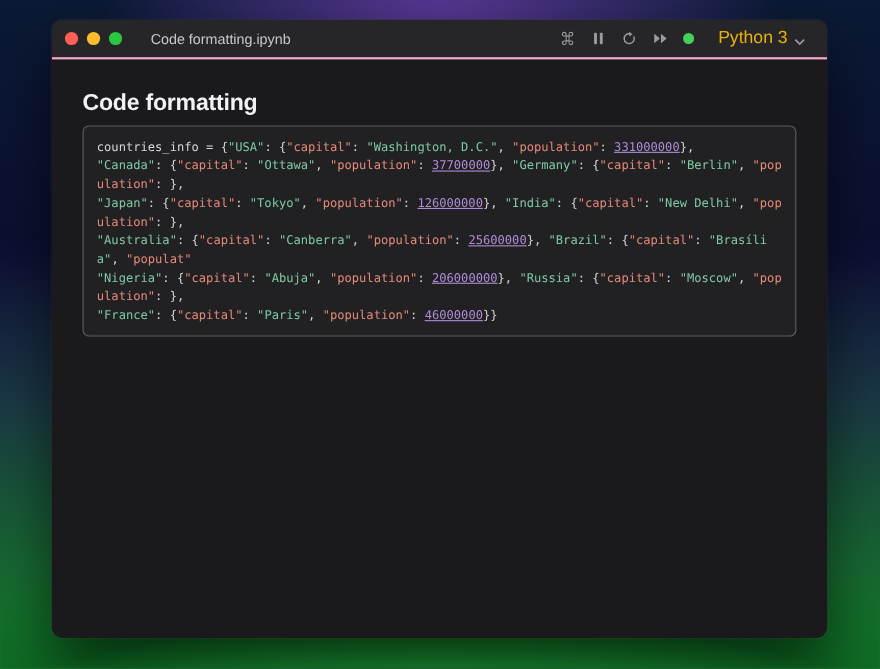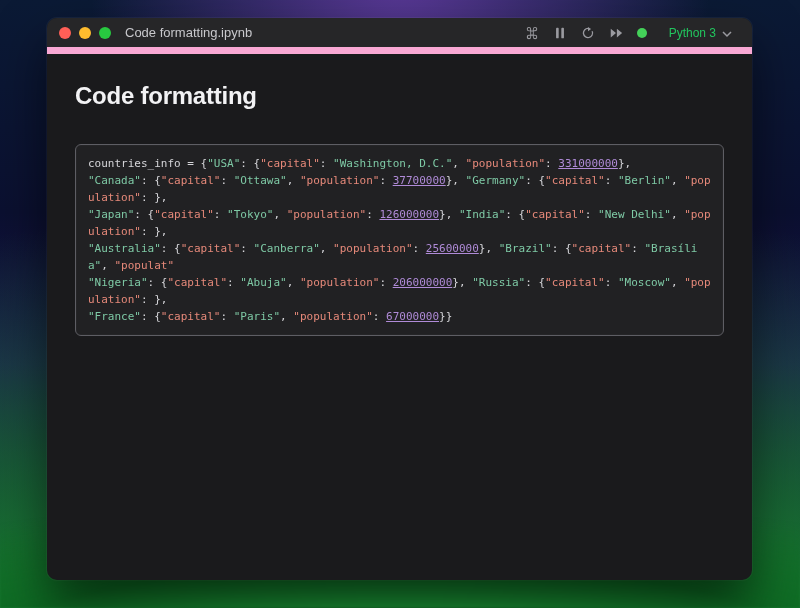--- a/index.html
+++ b/index.html
@@ -25,49 +25,49 @@
     left: 47px; top: 18px;
     width: 705px; height: 562px;
     background: #1a1a1c;
     border-radius: 10px;
     box-shadow: 0 25px 50px rgba(0,0,0,0.55), 0 0 0 1px rgba(255,255,255,0.05);
     display: flex; flex-direction: column;
     overflow: hidden;
   }
   .titlebar {
     height: 36px; display: flex; align-items: center;
-    padding: 0 12px; gap: 8px;
+    padding: 0 12px; gap: 20px;
     background: #262628;
-    border-bottom: 7px solid #f9a8d4;
+    border-bottom: 2px solid #f9a8d4;
   }
   .traffic { display: flex; gap: 8px; align-items: center; }
   .dot { width: 12px; height: 12px; border-radius: 50%; }
   .dot.red { background: #ff5f57; }
   .dot.yellow { background: #febc2e; }
   .dot.green { background: #28c840; }
   .title {
     color: #c8c8cc; font-size: 13px; margin-left: 6px; flex: 0 0 auto;
   }
   .spacer { flex: 1 1 auto; }
   .tbicons { display: flex; align-items: center; gap: 14px; color: #9a9aa0; }
   .tbicon { width: 14px; height: 14px; display: inline-flex; align-items: center; justify-content: center; }
   .tbicon svg { width: 14px; height: 14px; fill: #9a9aa0; }
   .status-dot { width: 10px; height: 10px; border-radius: 50%; background: #44d159; }
   .kernel {
     display: flex; align-items: center; gap: 6px;
-    color: #22c55e; font-size: 12px; padding: 3px 8px;
+    color: #eab308; font-size: 16px; padding: 3px 8px;
     border-radius: 4px; cursor: default;
   }
   .chev { width: 10px; height: 10px; }
   .chev svg { width: 10px; height: 10px; fill: #9a9aa0; }
 
   .content { padding: 28px 28px 0 28px; color: #e6e6e8; }
   h1 {
-    font-size: 24px; font-weight: 800; letter-spacing: -0.01em;
-    color: #f2f2f4; margin-bottom: 34px;
+    font-size: 21px; font-weight: 800; letter-spacing: -0.01em;
+    color: #f2f2f4; margin-bottom: 8px;
   }
   .instr {
     font-size: 13px; color: #cfcfd3; margin-bottom: 26px;
   }
   .instr code {
     font-family: ui-monospace, SFMono-Regular, Menlo, Consolas, monospace;
     background: #2d2d30; border: 1px solid #3a3a3e;
     border-radius: 4px; padding: 1px 5px; font-size: 12px;
   }
 
@@ -143,17 +143,17 @@
   <div class="content">
     <h1>Code formatting</h1>
 
 
     <div class="cell">
       <pre class="code" id="code-block"><span class="tok-var">countries_info</span><span class="tok-op"> = </span><span class="tok-punc">{</span><span class="tok-str">"USA"</span><span class="tok-punc">: {</span><span class="tok-key">"capital"</span><span class="tok-punc">: </span><span class="tok-str">"Washington, D.C."</span><span class="tok-punc">, </span><span class="tok-key">"population"</span><span class="tok-punc">: </span><span class="tok-num">331000000</span><span class="tok-punc">}</span><span class="tok-punc">, </span>
 <span class="tok-str">"Canada"</span><span class="tok-punc">: {</span><span class="tok-key">"capital"</span><span class="tok-punc">: </span><span class="tok-str">"Ottawa"</span><span class="tok-punc">, </span><span class="tok-key">"population"</span><span class="tok-punc">: </span><span class="tok-num">37700000</span><span class="tok-punc">}</span><span class="tok-punc">, </span><span class="tok-str">"Germany"</span><span class="tok-punc">: {</span><span class="tok-key">"capital"</span><span class="tok-punc">: </span><span class="tok-str">"Berlin"</span><span class="tok-punc">, </span><span class="tok-key">"population"</span><span class="tok-punc">: </span><span class="tok-punc">}</span><span class="tok-punc">, </span>
 <span class="tok-str">"Japan"</span><span class="tok-punc">: {</span><span class="tok-key">"capital"</span><span class="tok-punc">: </span><span class="tok-str">"Tokyo"</span><span class="tok-punc">, </span><span class="tok-key">"population"</span><span class="tok-punc">: </span><span class="tok-num">126000000</span><span class="tok-punc">}</span><span class="tok-punc">, </span><span class="tok-str">"India"</span><span class="tok-punc">: {</span><span class="tok-key">"capital"</span><span class="tok-punc">: </span><span class="tok-str">"New Delhi"</span><span class="tok-punc">, </span><span class="tok-key">"population"</span><span class="tok-punc">: </span><span class="tok-punc">}</span><span class="tok-punc">, </span>
 <span class="tok-str">"Australia"</span><span class="tok-punc">: {</span><span class="tok-key">"capital"</span><span class="tok-punc">: </span><span class="tok-str">"Canberra"</span><span class="tok-punc">, </span><span class="tok-key">"population"</span><span class="tok-punc">: </span><span class="tok-num">25600000</span><span class="tok-punc">}</span><span class="tok-punc">, </span><span class="tok-str">"Brazil"</span><span class="tok-punc">: {</span><span class="tok-key">"capital"</span><span class="tok-punc">: </span><span class="tok-str">"Brasília"</span><span class="tok-punc">, </span><span class="tok-key">"populat"</span>
 <span class="tok-str">"Nigeria"</span><span class="tok-punc">: {</span><span class="tok-key">"capital"</span><span class="tok-punc">: </span><span class="tok-str">"Abuja"</span><span class="tok-punc">, </span><span class="tok-key">"population"</span><span class="tok-punc">: </span><span class="tok-num">206000000</span><span class="tok-punc">}</span><span class="tok-punc">, </span><span class="tok-str">"Russia"</span><span class="tok-punc">: {</span><span class="tok-key">"capital"</span><span class="tok-punc">: </span><span class="tok-str">"Moscow"</span><span class="tok-punc">, </span><span class="tok-key">"population"</span><span class="tok-punc">: </span><span class="tok-punc">}</span><span class="tok-punc">, </span>
-<span class="tok-str">"France"</span><span class="tok-punc">: {</span><span class="tok-key">"capital"</span><span class="tok-punc">: </span><span class="tok-str">"Paris"</span><span class="tok-punc">, </span><span class="tok-key">"population"</span><span class="tok-punc">: </span><span class="tok-num">67000000</span><span class="tok-punc">}</span><span class="tok-punc">}</span></pre>
+<span class="tok-str">"France"</span><span class="tok-punc">: {</span><span class="tok-key">"capital"</span><span class="tok-punc">: </span><span class="tok-str">"Paris"</span><span class="tok-punc">, </span><span class="tok-key">"population"</span><span class="tok-punc">: </span><span class="tok-num">46000000</span><span class="tok-punc">}</span><span class="tok-punc">}</span></pre>
     </div>
   </div>
 
 </div>
 
 </body></html>

